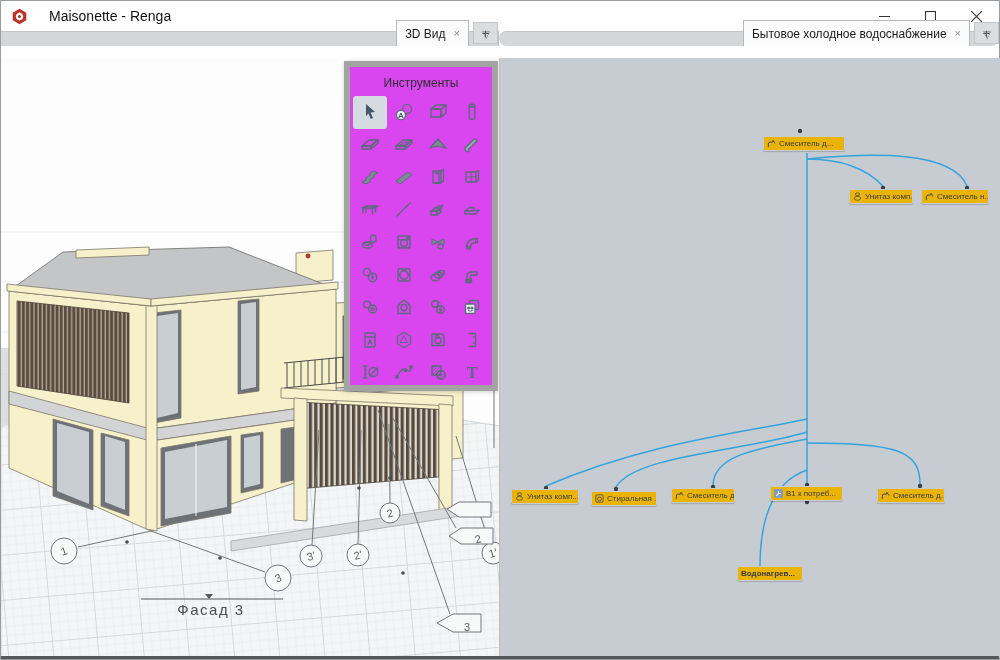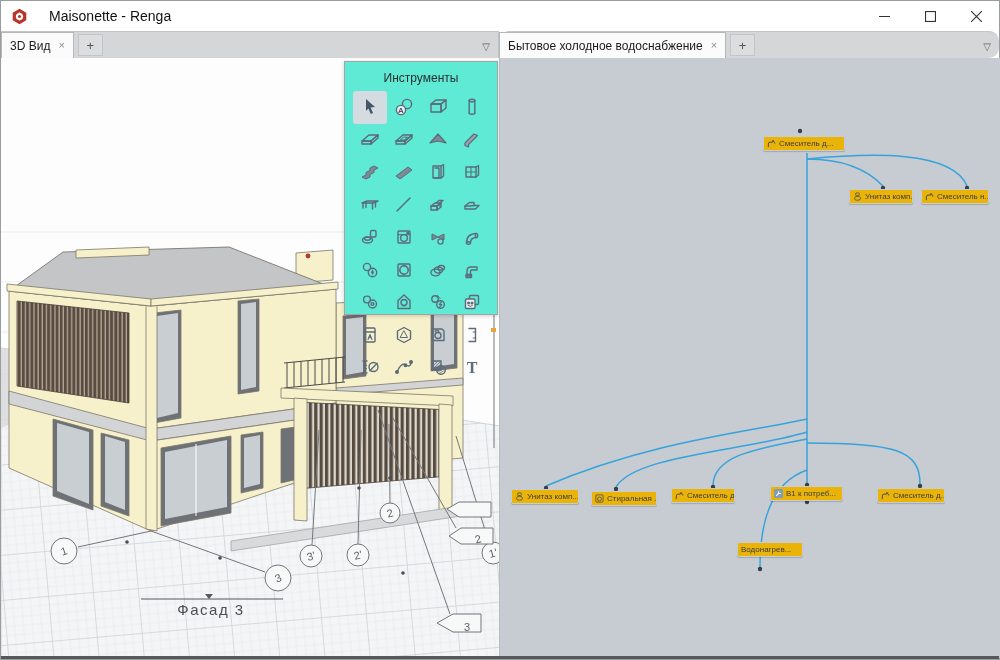--- a/index.html
+++ b/index.html
@@ -11,42 +11,42 @@
   #titlebar { position:absolute; left:0; top:0; width:100%; height:30px; background:#fff;
     display:flex; align-items:center; }
   #titlebar .logo { width:17px; height:17px; margin-left:10px; }
   #titlebar .title { margin-left:21px; font-size:14px; color:#111; }
   #win-controls { position:absolute; right:0; top:0; height:30px; display:flex; }
   .win-btn { width:46px; height:30px; display:flex; align-items:center; justify-content:center;
     color:#333; font-size:12px; cursor:default; }
 
   
   #tabrow { position:absolute; left:0; top:30px; width:100%; height:27px; display:flex; }
-  .tabbar { height:27px; background:#d5d6d7; border-top:1px solid #c3c5c7; position:relative;
-    display:flex; align-items:flex-end; }
+  .tabbar { height:15px; background:#d5d6d7; border-top:1px solid #c3c5c7; position:relative;
+    display:flex; align-items:flex-end;justify-content:flex-end; }
   #tabbar-left { width:499px; border-right:1px solid #bfc2c4; }
   #tabbar-right { width:501px;border-radius:10px; }
   .tab { height:26px; background:#fbfbfb; border:1px solid #b5b8ba; border-bottom:none;
     display:flex; align-items:center; padding:0 8px; font-size:12px; color:#1a1a1a; gap:8px; }
   .tab .close { color:#8a8d90; font-size:11px; line-height:1; }
   .addtab { width:25px; height:22px; margin:0 0 2px 4px; border:1px solid #c2c5c7;
     background:#dcdddf; color:#555; font-size:13px; display:flex; align-items:center;
     justify-content:center; }
   .overflow { position:absolute; right:8px; bottom:6px; color:#606468; font-size:10px; }
 
   
   #content { position:absolute; left:0; top:57px; width:1000px; height:600px; display:flex; }
   #pane3d { position:relative; width:499px; height:600px; background:#fdfdfd; overflow:hidden;
     border-right:1px solid #b9bcbe; }
   #paneschem { position:relative; width:500px; height:600px; overflow:hidden; }
   #schem-svg, #scene3d { position:absolute; left:0; top:0; }
 
   
-  #palette { position:absolute; left:343px; top:3px; width:154px; height:254px;
-    background:#5eead4; border:1px solid #a3a3a3; box-shadow:0 1px 4px rgba(0,0,0,.18); }
+  #palette { position:absolute; left:343px; top:3px; width:154px; height:330px;
+    background:#d946ef; border:6px solid #a3a3a3; box-shadow:0 1px 4px rgba(0,0,0,.18); }
   #palette h3 { font-size:12px; font-weight:normal; color:#2c2e30; text-align:center;
     padding-top:9px; height:29px; }
   #tool-grid { display:grid; grid-template-columns:repeat(4,34px); grid-auto-rows:32.5px;
     justify-content:center; padding:0 2px; }
   .tool { display:flex; align-items:center; justify-content:center; border-radius:3px; }
   .tool.selected { background:#d4dbe1; }
   .tool svg { width:22px; height:22px; }
 
   
   .node { position:absolute; height:15px; background:#eab308; border:1px solid #c9ccd0;
@@ -642,21 +642,21 @@
               <path d="M2.5 7.5 L5 5 H7.5 M5 5 V2.5" stroke="#fff" stroke-width="1.2" fill="none"></path>
             </svg>
             <span>В1 к потреб...</span>
           </div>
           <div class="node" style="left: 377px; top: 430px; width: 68px;">
             <svg viewBox="0 0 10 10">
               <path d="M1.5 9 V5.5 Q1.5 3.5 3.5 3.5 H6 V2 H7.5 V3.5 Q9 3.8 8.7 5" fill="none" stroke="#4a4e52" stroke-width="1.1"></path>
             </svg>
             <span>Смеситель д...</span>
           </div>
-          <div class="node" style="left: 237px; top: 484px; width: 66px;">
+          <div class="node" style="left: 237px; top: 508px; width: 66px; font-weight: bold;">
             <span>Водонагрев...</span>
           </div>
         </div>
     </div>
   </div>
 
   <div id="bottom-frame"></div>
 </div>
 
 </body></html>

